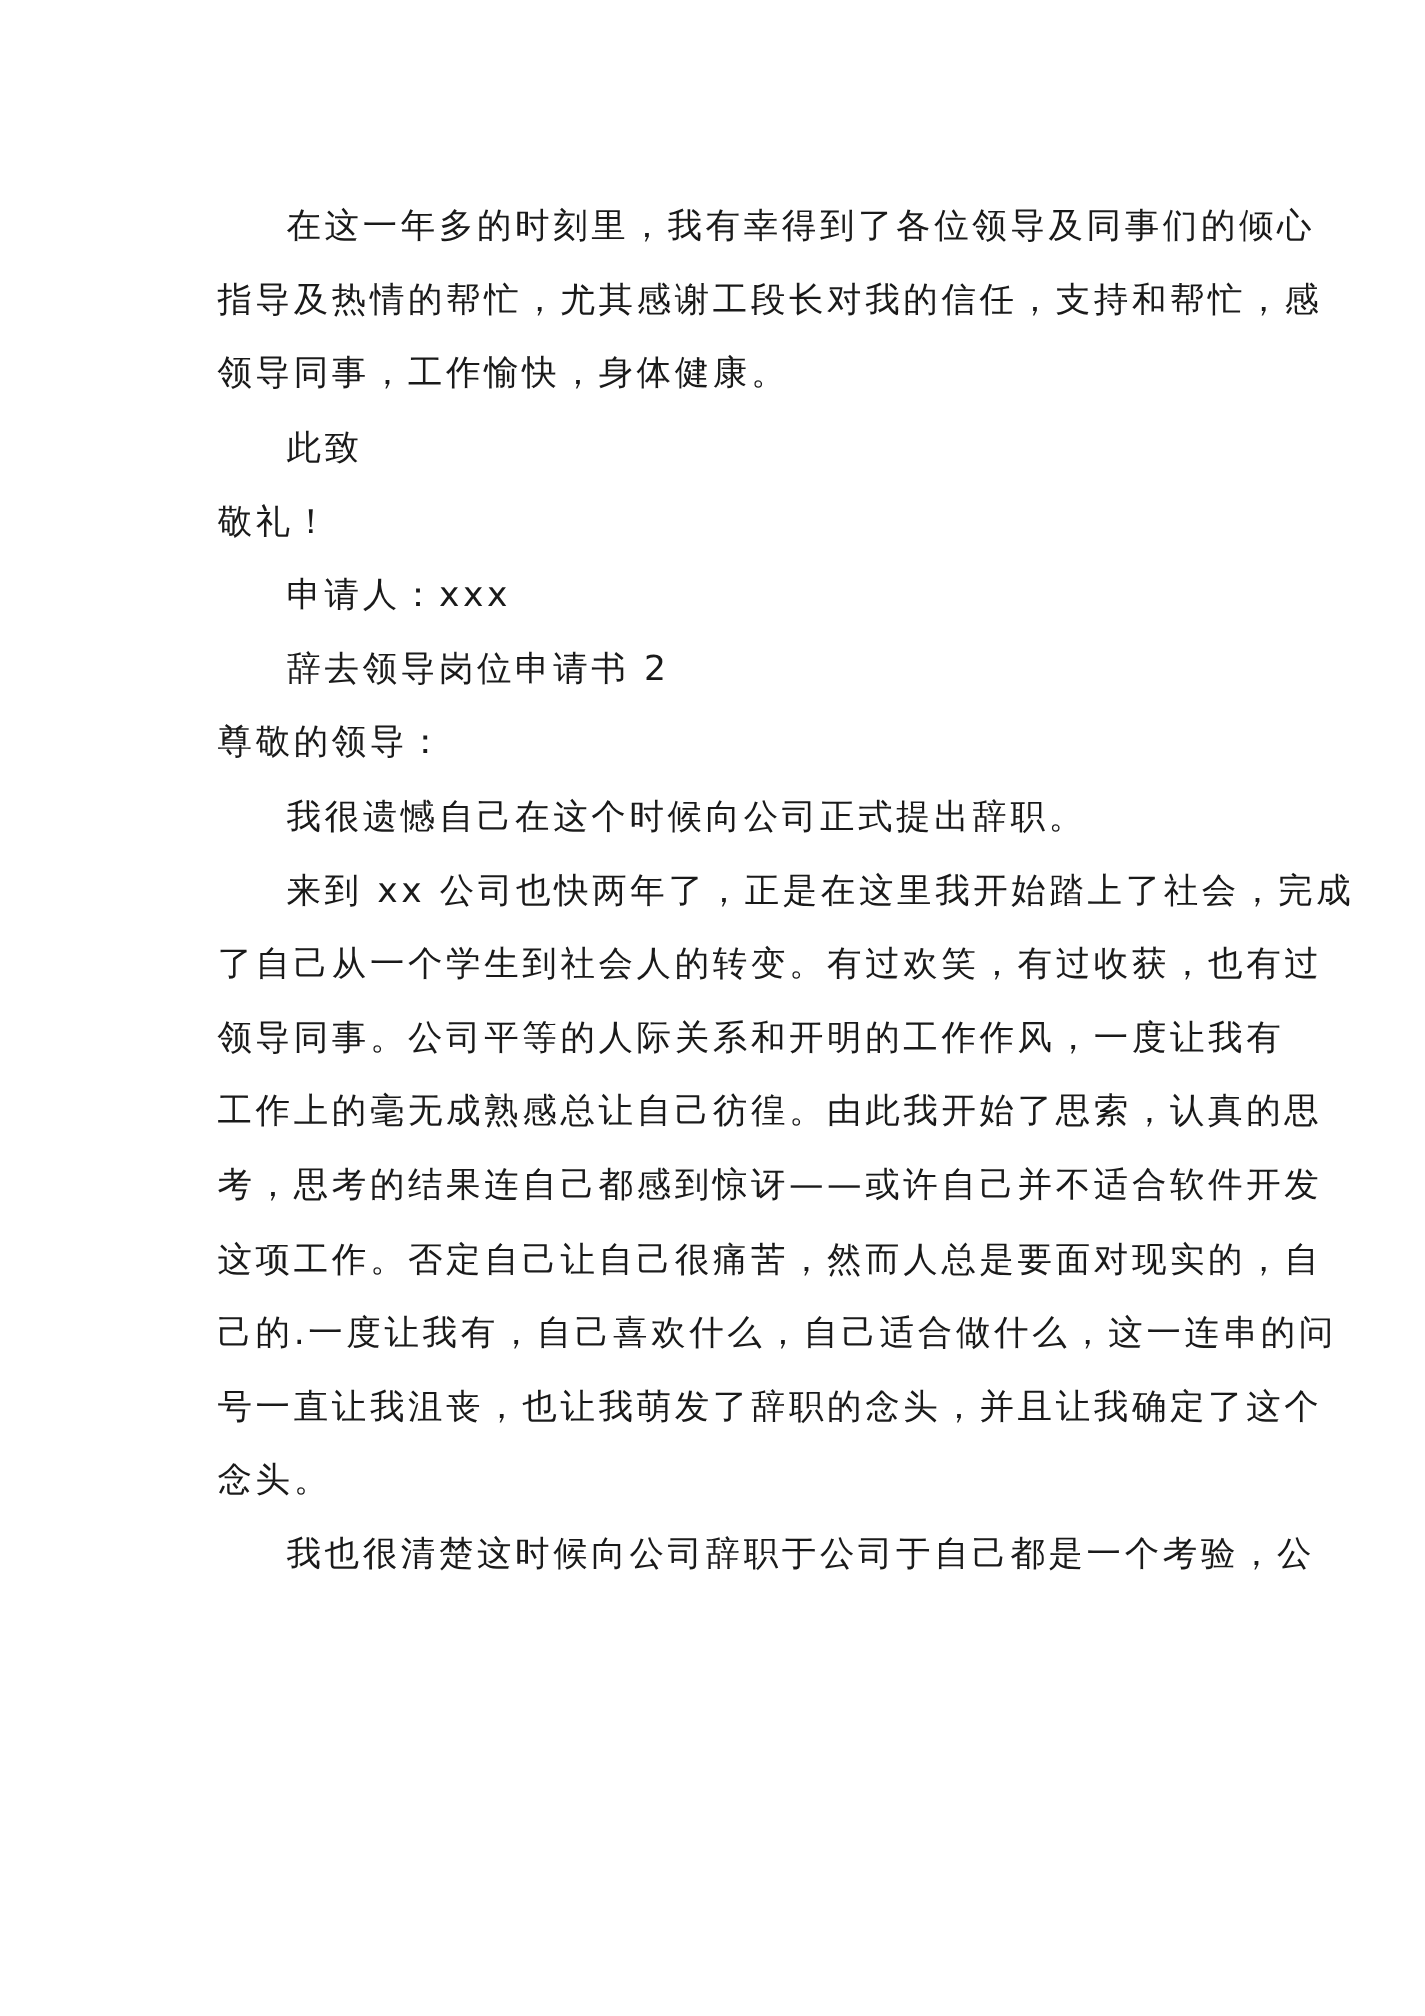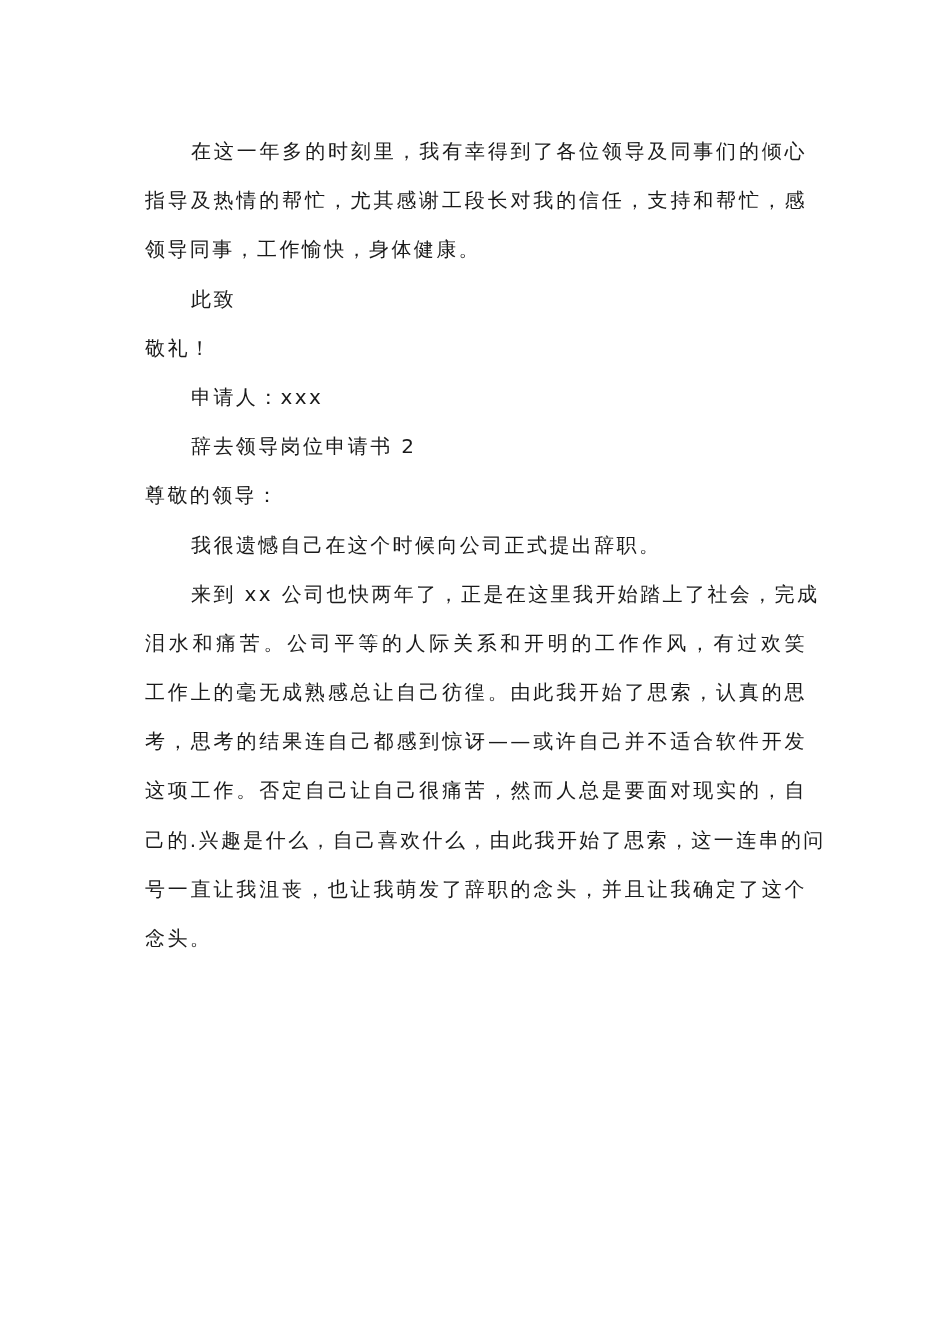--- a/index.html
+++ b/index.html
@@ -17,21 +17,21 @@
     }
     .page {
       position: absolute;
       left: 145px;
       top: 127px;
       width: 662px;
     }
     .line {
       height: 49.2px;
       line-height: 49.2px;
-      font-size: 20px;
+      font-size: 23px;
       letter-spacing: 2.4px;
       white-space: nowrap;
       overflow: visible;
     }
     .indent {
       padding-left: 46px;
     }
     .justify {
       text-align: justify;
       text-align-last: justify;
@@ -48,22 +48,24 @@
 
   <div class="line indent">此致</div>
   <div class="line">敬礼！</div>
   <div class="line indent">申请人：xxx</div>
 
   <div class="line indent">辞去领导岗位申请书 2</div>
   <div class="line">尊敬的领导：</div>
   <div class="line indent">我很遗憾自己在这个时候向公司正式提出辞职。</div>
 
   <div class="line indent justify">来到 xx 公司也快两年了，正是在这里我开始踏上了社会，完成</div>
-  <div class="line justify">泪水和痛苦。公司平等的人际关系和开明的工作作风，有过欢笑</div>
+  <div class="line justify">了自己从一个学生到社会人的转变。有过欢笑，有过收获，也有过</div>
+  <div class="line justify">领导同事。公司平等的人际关系和开明的工作作风，一度让我有</div>
   <div class="line justify">工作上的毫无成熟感总让自己彷徨。由此我开始了思索，认真的思</div>
   <div class="line justify">考，思考的结果连自己都感到惊讶——或许自己并不适合软件开发</div>
   <div class="line justify">这项工作。否定自己让自己很痛苦，然而人总是要面对现实的，自</div>
-  <div class="line justify">己的.兴趣是什么，自己喜欢什么，由此我开始了思索，这一连串的问</div>
+  <div class="line justify">己的.一度让我有，自己喜欢什么，自己适合做什么，这一连串的问</div>
   <div class="line justify">号一直让我沮丧，也让我萌发了辞职的念头，并且让我确定了这个</div>
   <div class="line">念头。</div>
 
+  <div class="line indent justify">我也很清楚这时候向公司辞职于公司于自己都是一个考验，公</div>
 
 </div>
 
 </body></html>

